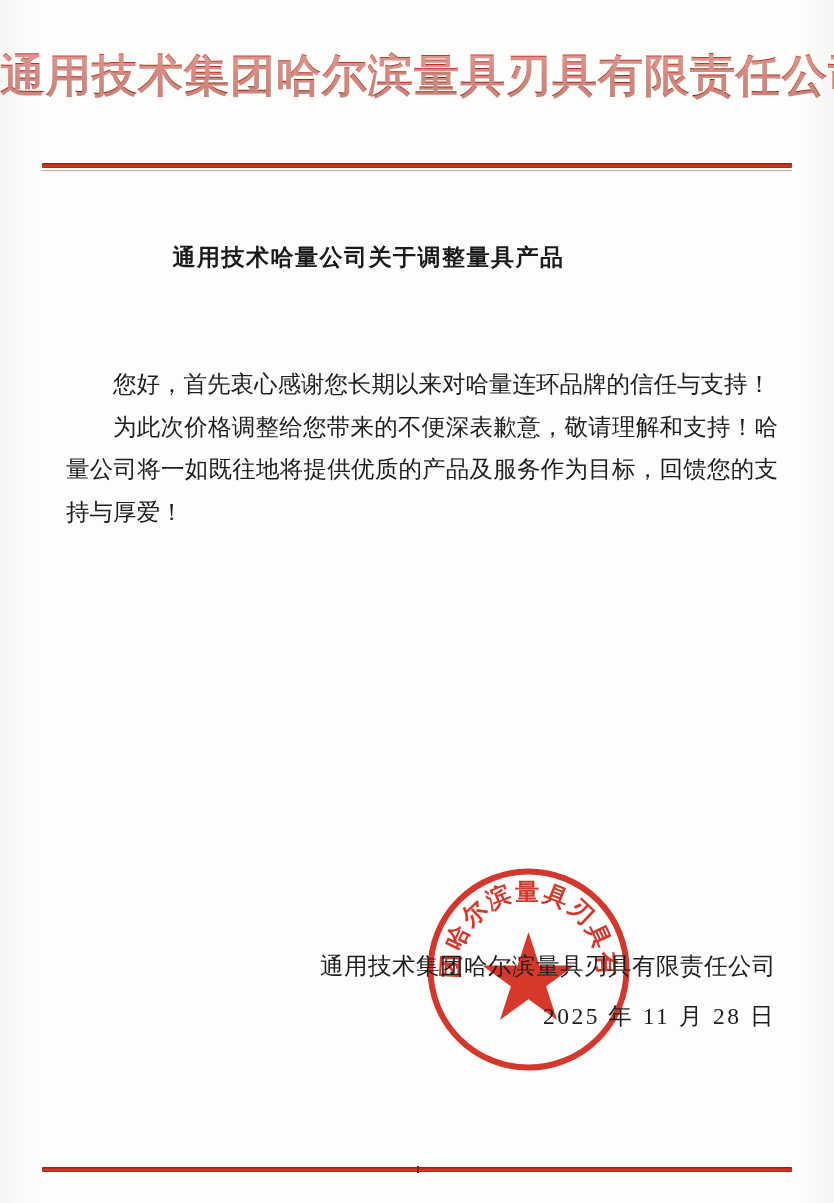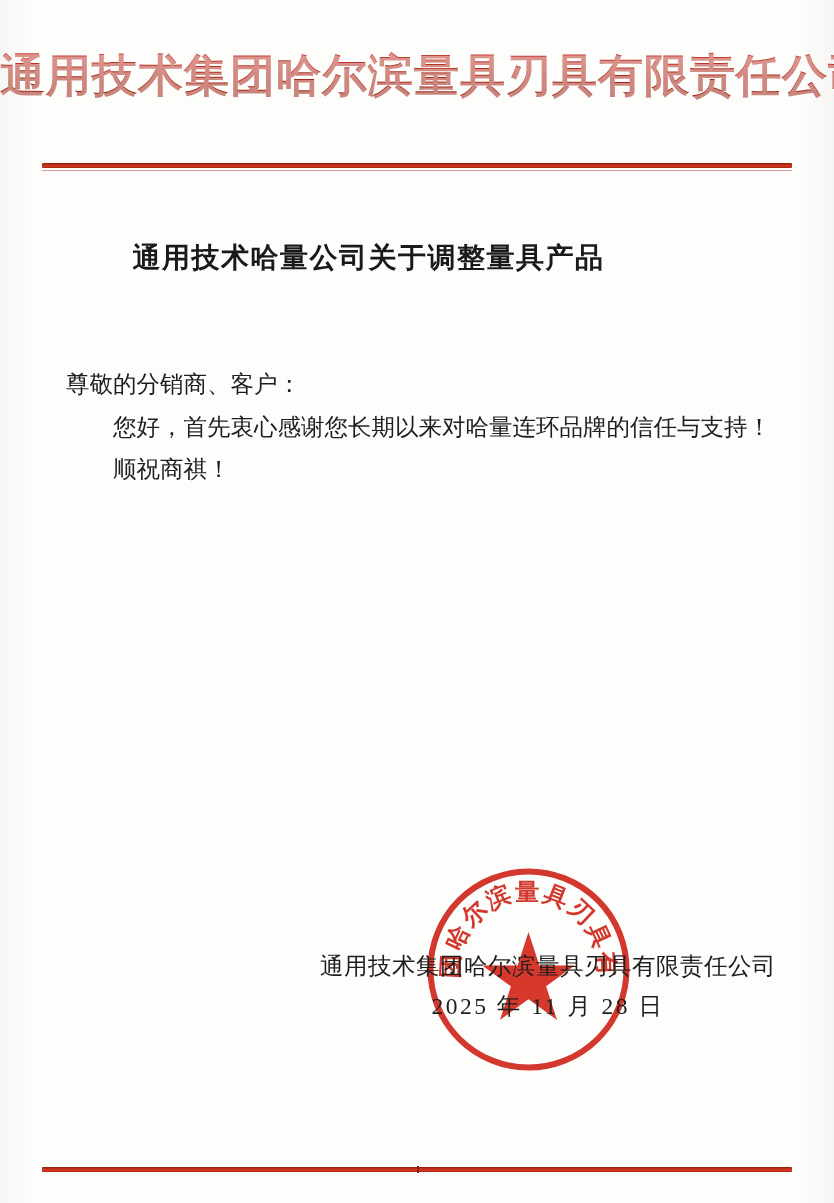--- a/index.html
+++ b/index.html
@@ -66,21 +66,21 @@
     opacity: 0.75;
   }
 
   
   .doc-title {
     position: absolute;
     left: 0;
     top: 234px;
     width: 737px;
     text-align: center;
-    font-size: 28px;
+    font-size: 23px;
     font-weight: 700;
     line-height: 47px;
     letter-spacing: 1.5px;
     color: #1a1a1a;
     font-family: "Liberation Serif", "DejaVu Serif", serif;
   }
   .doc-title .t-line { display: block; white-space: nowrap; }
 
   
   .body-block {
@@ -112,21 +112,21 @@
     position: absolute;
     right: 58px;
     top: 946px;
     text-align: center;
     font-size: 23.5px;
     line-height: 40px;
     color: #1e1e1e;
     z-index: 3;
   }
   .sign-company { white-space: nowrap; letter-spacing: 0.5px; }
-  .sign-date { white-space: nowrap; letter-spacing: 2.5px; margin-top: 0; }
+  .sign-date { white-space: nowrap; letter-spacing: 2.5px; margin-top: 10px; text-align: right; }
 
   
   .seal {
     position: absolute;
     left: 425px;
     top: 866px;
     width: 207px;
     height: 207px;
     z-index: 2;
     pointer-events: none;
@@ -168,23 +168,22 @@
   <div class="rule-top-wrap">
     <div class="rule-thick"></div>
     <div class="rule-thin"></div>
   </div>
 
   <div class="doc-title">
     <span class="t-line">通用技术哈量公司关于调整量具产品</span>
   </div>
 
   <div class="body-block">
-    <p class="salutation">尊敬的分销商、客户：</p>
     <p class="para">您好，首先衷心感谢您长期以来对哈量连环品牌的信任与支持！</p>
-    <p class="closing">顺祝商祺！</p>
+    <p class="para">为此次价格调整给您带来的不便深表歉意，敬请理解和支持！哈量公司将一如既往地将提供优质的产品及服务作为目标，回馈您的支持与厚爱！</p>
   </div>
 
   <div class="seal">
     <svg viewBox="0 0 207 207" xmlns="http://www.w3.org/2000/svg" aria-hidden="true">
       <defs>
         <path id="sealArc" d="M 33.5 103.5 A 70 70 0 0 1 173.5 103.5"></path>
       </defs>
       <circle cx="103.5" cy="103.5" r="98" fill="none" stroke="#cf2a1e" stroke-width="6"></circle>
       <g fill="#cf2a1e" font-family="'Liberation Serif','DejaVu Serif',serif" font-size="24" font-weight="700" letter-spacing="2.4">
         <text>

